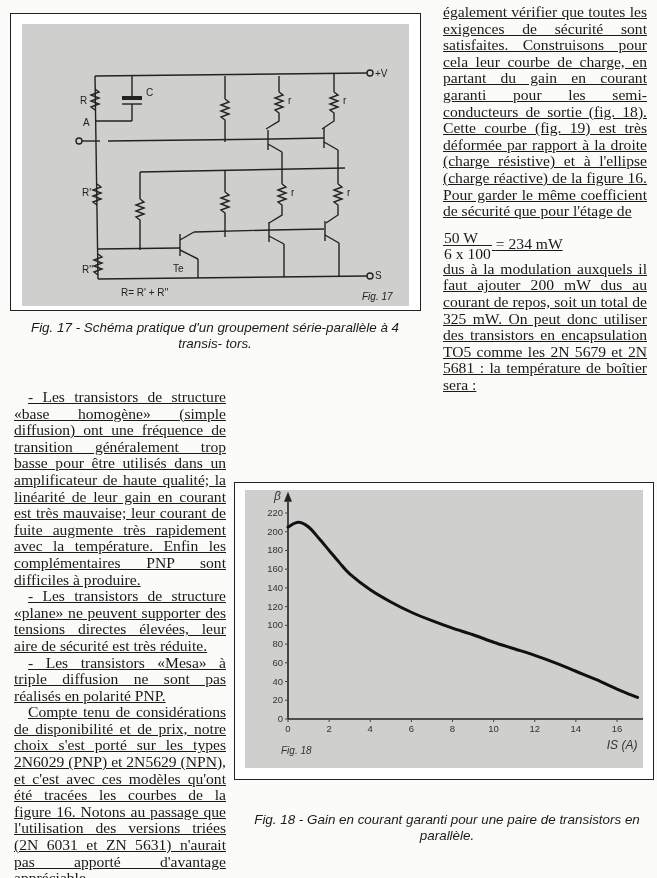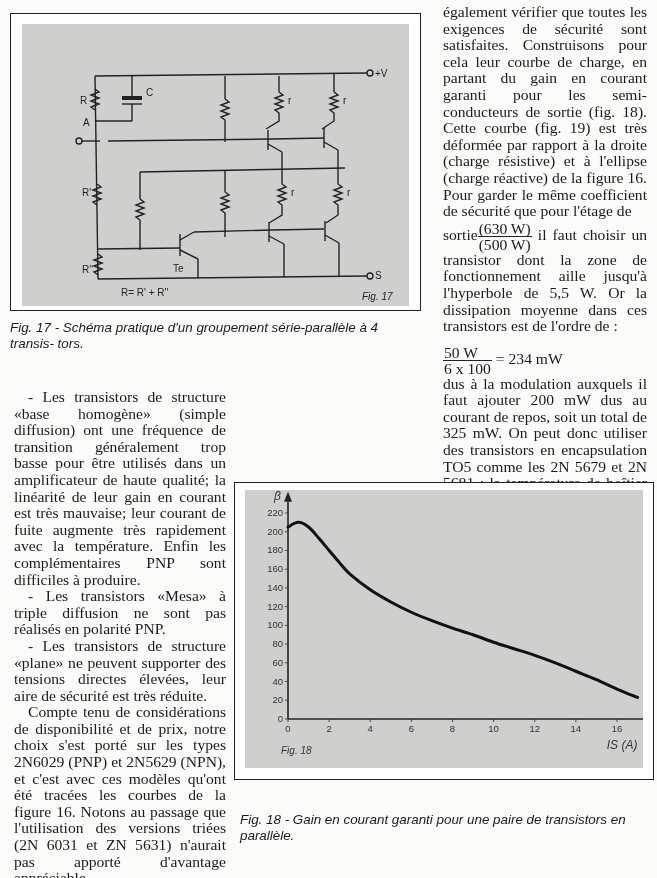--- a/index.html
+++ b/index.html
@@ -1,23 +1,23 @@
 <!DOCTYPE html>
 <html><head>
 <meta charset="utf-8">
 <style>
   html, body { margin:0; padding:0; }
   body {
     width:657px; height:878px; background:#fbfbf9; position:relative; overflow:hidden;
     font-family:"Liberation Serif", "DejaVu Serif", serif; color:#1a1a1a;
   }
-  .col-text { position:absolute; font-size:15.6px; line-height:16.6px; text-align:justify; }
+  .col-text { position:absolute; font-size:15.6px; line-height:16.6px; text-align:justify;text-decoration:underline; }
   .col-text p { margin:0; }
   .indent { text-indent:14px; }
-  .caption { position:absolute; font-family:"Liberation Sans","DejaVu Sans",sans-serif; font-style:italic; font-size:13.4px; line-height:16px; color:#1a1a1a; }
+  .caption { position:absolute; font-family:"Liberation Sans","DejaVu Sans",sans-serif; font-style:italic; font-size:13.4px; line-height:16px; color:#1a1a1a;text-align:center; }
 
   
   #fig17-frame { position:absolute; left:10px; top:13px; width:409px; height:296px; border:1.5px solid #222; background:#fff; }
   #fig17-panel { position:absolute; left:11px; top:10px; width:387px; height:282px; background:#cfcfcd; }
   #fig17-svg { position:absolute; left:0; top:0; }
   .schem { stroke:#222; stroke-width:1.4; fill:none; }
   .schem-text { font-family:"Liberation Sans","DejaVu Sans",sans-serif; font-size:10px; fill:#222; }
 
   
   #fig18-frame { position:absolute; left:234px; top:482px; width:418px; height:296px; border:1.5px solid #222; background:#fff; }
@@ -117,35 +117,31 @@
       <text x="99" y="272" class="schem-text">R= R' + R''</text>
       <text x="340" y="276" class="schem-text" font-style="italic">Fig. 17</text>
     </svg>
   </div>
 </div>
 
 <div class="caption" style="left:10px; top:320px; width:410px;">Fig. 17 - Schéma pratique d'un groupement série-parallèle à 4 transis- tors.</div>
 
 <div class="col-text" style="left:443px; top:4px; width:204px;">
   <p>également vérifier que toutes les exigences de sécurité sont satisfaites. Construisons pour cela leur courbe de charge, en partant du gain en courant garanti pour les semi-conducteurs de sortie (fig. 18). Cette courbe (fig. 19) est très déformée par rapport à la droite (charge résistive) et à l'ellipse (charge réactive) de la figure 16. Pour garder le même coefficient de sécurité que pour l'étage de</p>
-  <p style="margin-top:1px;">
-    <span>sortie</span><span class="frac"><span class="num">(630 W)</span><span class="den">(500 W)</span></span>
-    <span>il faut choisir un transistor dont la zone de fonctionnement aille jusqu'à l'hyperbole de 5,5 W. Or la dissipation moyenne dans ces transistors est de l'ordre de :</span>
-  </p>
   <p style="margin-top:10px;">
     <span class="frac"><span class="num" style="text-align:left; padding-right:14px;">50 W</span><span class="den">6 x 100</span></span>
     <span>= 234 mW</span>
   </p>
   <p>dus à la modulation auxquels il faut ajouter 200 mW dus au courant de repos, soit un total de 325 mW. On peut donc utiliser des transistors en encapsulation TO5 comme les 2N 5679 et 2N 5681 : la température de boîtier sera :</p>
 </div>
 
 <div class="col-text" style="left:14px; top:389px; width:212px;">
   <p class="indent">- Les transistors de structure «base homogène» (simple diffusion) ont une fréquence de transition généralement trop basse pour être utilisés dans un amplificateur de haute qualité; la linéarité de leur gain en courant est très mauvaise; leur courant de fuite augmente très rapidement avec la température. Enfin les complémentaires PNP sont difficiles à produire.</p>
+  <p class="indent">- Les transistors de structure «plane» ne peuvent supporter des tensions directes élevées, leur aire de sécurité est très réduite.</p>
   <p class="indent">- Les transistors «Mesa» à triple diffusion ne sont pas réalisés en polarité PNP.</p>
-  <p class="indent">- Les transistors de structure «plane» ne peuvent supporter des tensions directes élevées, leur aire de sécurité est très réduite.</p>
   <p class="indent">Compte tenu de considérations de disponibilité et de prix, notre choix s'est porté sur les types 2N6029 (PNP) et 2N5629 (NPN), et c'est avec ces modèles qu'ont été tracées les courbes de la figure 16. Notons au passage que l'utilisation des versions triées (2N 6031 et ZN 5631) n'aurait pas apporté d'avantage appréciable.</p>
 
 </div>
 
 <div id="fig18-frame">
   <div id="fig18-panel">
     <svg id="fig18-svg" width="398" height="278">
       <g id="axes-layer">
           <line x1="43" y1="229" x2="398.73125" y2="229" class="axis"></line>
           <polygon points="398.73125,225 408.73125,229 398.73125,233" fill="#222"></polygon>

